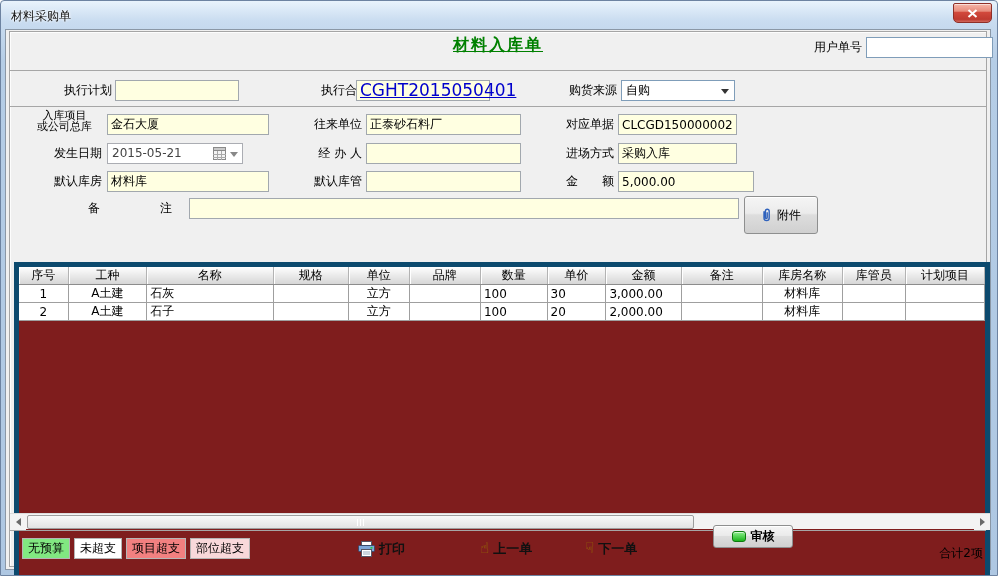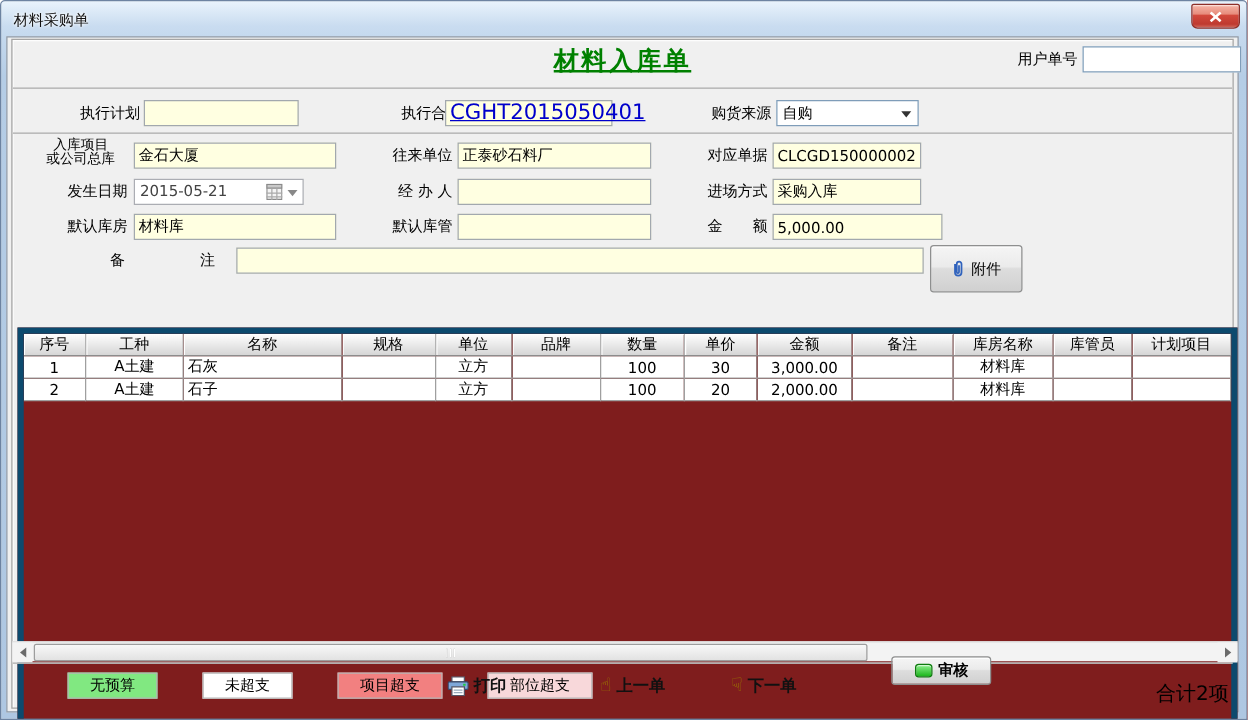--- a/index.html
+++ b/index.html
@@ -20,21 +20,21 @@
   }
   .client{
     position:absolute; left:4px; top:28px; width:986px; height:541px;
     background:#f0f0f0; border:1px solid #8a97a6;
   }
   .panel-border{ position:absolute; left:3px; top:1px; right:3px; bottom:2px;
     border:1px solid #a5a5a5; box-shadow:inset 1px 1px 0 #fdfdfd; pointer-events:none; }
   .groove{ position:absolute; left:4px; right:4px; height:1px; background:#fdfdfd; border-top:1px solid #a6a6a6; }
 
   .doc-title{ position:absolute; left:0; right:0; top:5px; text-align:center;
-    font-size:20px; font-weight:bold; color:#008000; text-decoration:underline; letter-spacing:2px; }
+    font-size:16px; font-weight:bold; color:#008000; text-decoration:underline; letter-spacing:2px; }
   .label{ position:absolute; height:21px; line-height:21px; font-size:12px; color:#000; text-align:right; white-space:pre; }
   .inp{ position:absolute; height:21px; border:1px solid #a2a8ae; background:#ffffe1;
     font-family:inherit; font-size:12px; line-height:19px; padding:0 3px; color:#000; }
   .inp.white{ background:#fff; border-color:#7f9db9; }
   .linkbox{ position:absolute; height:21px; border:1px solid #a2a8ae; background:#ffffe1;
     font-size:17px; line-height:19px; padding:0 3px; }
   .linkbox a{ color:#0000cc; text-decoration:underline; cursor:pointer; }
   .combo{ position:absolute; height:21px; background:#fff; border:1px solid #7f9db9;
     font-size:12px; line-height:19px; padding:0 18px 0 4px; cursor:pointer; }
   .combo .arrow{ position:absolute; right:5px; top:8px; width:0; height:0;
@@ -50,40 +50,40 @@
     gap:5px; font-size:12px; cursor:pointer; box-shadow:inset 0 1px 0 #fff; }
 
   .table-wrap{ position:absolute; left:8px; top:232px; width:976px; height:318px;
     background:#7f1d1d; border:5px solid #0c4a6e; overflow:hidden; }
   table{ border-collapse:collapse; table-layout:fixed; }
   th{ height:15px; font-weight:normal; font-size:12px; padding:0 2px; white-space:nowrap; overflow:hidden;
     background:linear-gradient(180deg,#ffffff 0%,#ececec 45%,#d6d6d6 100%);
     border-right:1px solid #b3b3b3; border-bottom:1px solid #8c8c8c; box-shadow:inset 1px 1px 0 #fff; }
   td{ height:18px; font-size:12px; padding:0 3px; white-space:nowrap; overflow:hidden;
     border-right:1px solid #9f9f9f; border-bottom:1px solid #9f9f9f; background:#fff; }
-  .al-c{ text-align:center; } .al-l{ text-align:left; } .al-r{ text-align:center; }
+  .al-c{ text-align:center; } .al-l{ text-align:left; } .al-r{ text-align:left; }
 
   .hscroll{ position:absolute; left:4px; top:483px; width:980px; height:16px; background:#f3f3f3;
     border-top:1px solid #dcdcdc; }
   .sb-btn{ position:absolute; top:0; width:16px; height:16px; background:#f3f3f3;
     display:flex; align-items:center; justify-content:center; cursor:pointer; }
   .sb-left{ left:0; } .sb-right{ right:0; }
   .tri-l{ width:0; height:0; border-top:4px solid transparent; border-bottom:4px solid transparent; border-right:5px solid #6a6a6a; }
   .tri-r{ width:0; height:0; border-top:4px solid transparent; border-bottom:4px solid transparent; border-left:5px solid #6a6a6a; }
   .sb-thumb{ position:absolute; left:17px; top:1px; width:667px; height:14px;
     background:linear-gradient(180deg,#f8f8f8,#e2e2e2); border:1px solid #9d9d9d; border-radius:2px;
     display:flex; align-items:center; justify-content:center; gap:2px; cursor:grab; }
   .sb-thumb i{ display:block; width:1px; height:7px; background:#9a9a9a; border-right:1px solid #fff; }
 
   .badges{ position:absolute; left:16px; top:508px; display:flex; gap:4px; }
-  .badge{ display:inline-block; padding:2px 17px; font-size:12px; line-height:15px;
-    border:1px solid #b5b5b5; color:#000;margin-left:32px; }
+  .badge{ display:inline-block; padding:2px 5px; font-size:12px; line-height:15px;
+    border:1px solid #b5b5b5; color:#000; }
   .tool{ position:absolute; top:508px; height:21px; display:flex; align-items:center; gap:4px;
     font-size:13px; font-weight:bold; color:#111; cursor:pointer; }
-  .total{ position:absolute; right:7px; top:515px; font-size:16px; color:#000; }
+  .total{ position:absolute; right:7px; top:515px; font-size:12px; color:#000; }
   .green-chip{ display:inline-block; width:14px; height:11px; border:1px solid #0d7a0d; border-radius:3px;
     background:linear-gradient(180deg,#8cf08c,#1cb51c); box-shadow:inset 0 1px 0 rgba(255,255,255,.6); }
   .hand{ font-size:15px; color:#9a7400; line-height:15px; }
 </style>
 </head>
 <body>
 
 <div class="window">
   <div class="titlebar">
     <span class="title-text">材料采购单</span>

